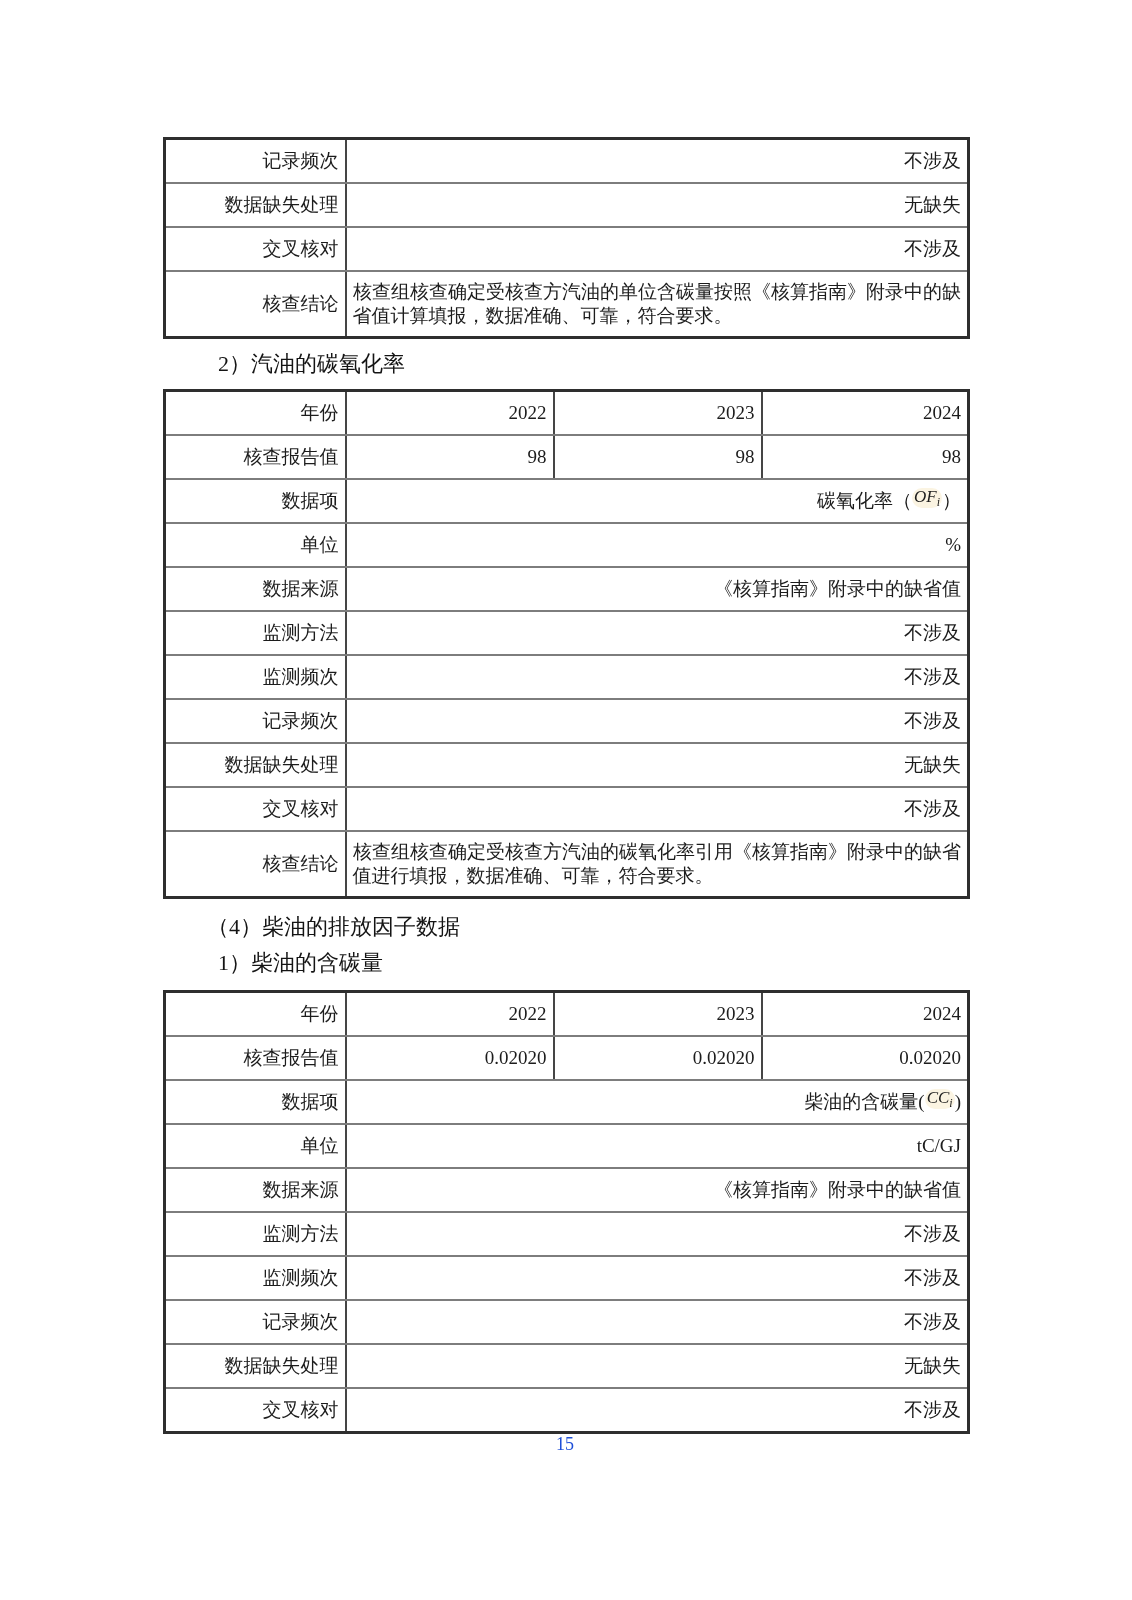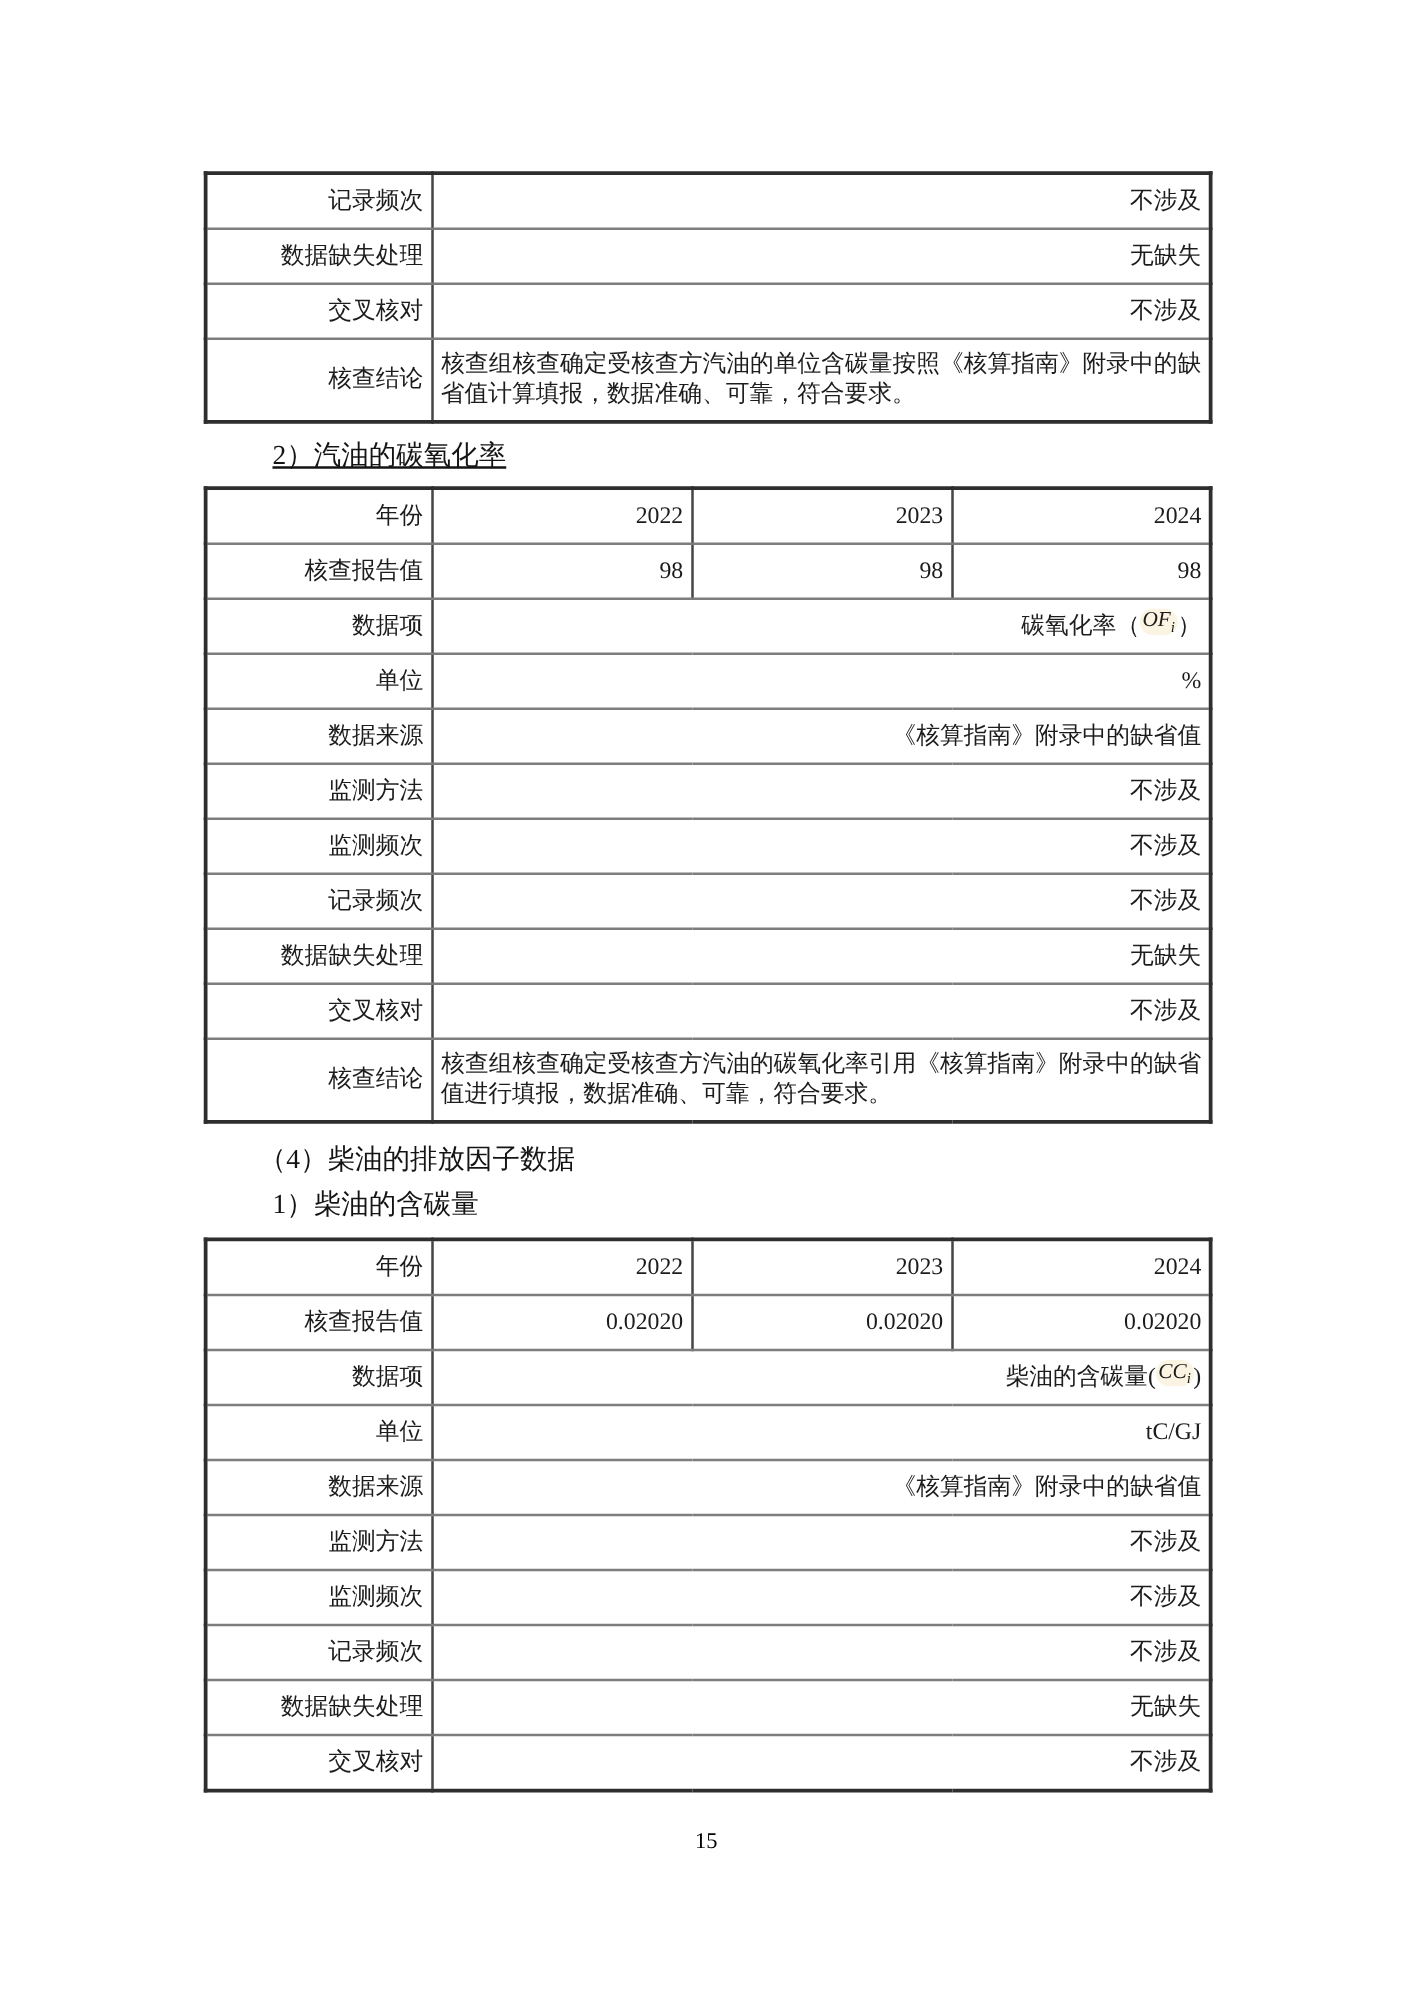--- a/index.html
+++ b/index.html
@@ -60,28 +60,27 @@
     font-size: 12px;
     font-style: italic;
     line-height: 1;
   }
   .heading {
     font-size: 22px;
     line-height: 28px;
     color: #141414;
     white-space: nowrap;
   }
-  .heading.h-sub { padding-left: 55px; margin: 11px 0 11px 0; text-decoration: underline; }
+  .heading.h-sub { padding-left: 55px; margin: 11px 0 11px 0; }
   .heading.h-main { padding-left: 44px; margin: 14px 0 0 0; }
   .heading.h-sub2 { padding-left: 55px; margin: 8px 0 13px 0; }
   .page-number {
-    margin-top: 28px;
     text-align: center;
     font-size: 18px;
-    color: #000000;
+    color: #1d4ed8;
   }
 </style>
 </head>
 <body>
 
 <div class="page">
   <div class="content">
 
     <table class="doc-table">
       <colgroup>

